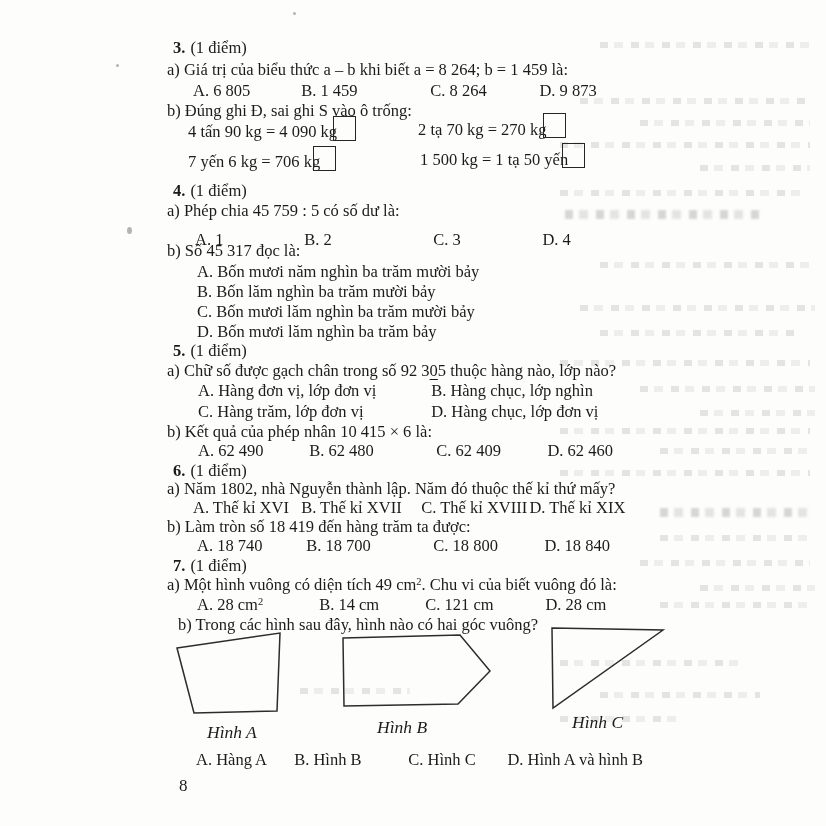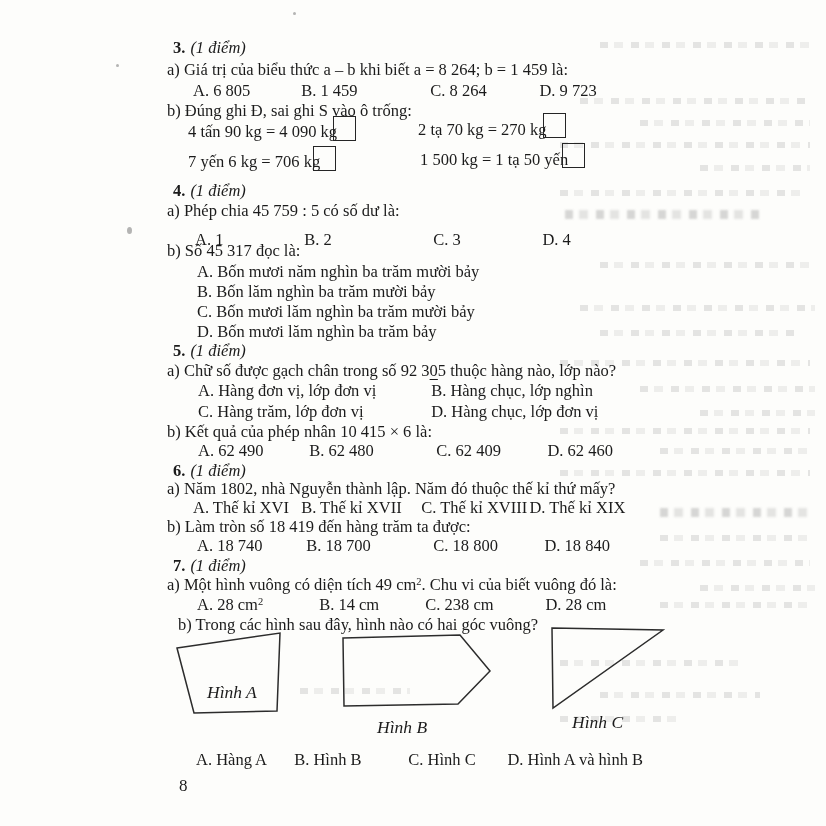--- a/index.html
+++ b/index.html
@@ -4,21 +4,21 @@
 <style>
   html,body{margin:0;padding:0;}
   body{
     width:826px;height:826px;position:relative;overflow:hidden;
     background:#fdfdfb;
     font-family:"Liberation Serif","DejaVu Serif",serif;
     color:#1b1b1b;
   }
   .line{position:absolute;white-space:nowrap;font-size:16.5px;line-height:20px;}
   .qnum{font-weight:bold;margin-right:5px;}
-  .pts{font-style:italic;}
+  .pts{}
   .opt{display:inline-block;}
   .ubox{position:absolute;width:21px;height:23px;border:1.4px solid #252525;background:transparent;}
   .uline{text-decoration:underline;text-underline-offset:2.5px;}
   .sup{font-size:10.5px;position:relative;top:-5.5px;}
   .figlabel{position:absolute;font-style:italic;font-size:17.5px;white-space:nowrap;}
   .shape{position:absolute;}
   .shape polygon{fill:none;stroke:#2c2c2c;stroke-width:1.5;stroke-linejoin:miter;}
   .bleed{
     position:absolute;height:6px;opacity:.5;filter:blur(.7px);
     background:repeating-linear-gradient(90deg,
@@ -62,21 +62,21 @@
 <div class="speck" style="left:116px;top:64px;width:3px;height:3px"></div>
 
 <div class="line" style="left:173px;top:38px">
   <span class="qnum">3.</span><span class="pts">(1 điểm)</span>
 </div>
 <div class="line" style="left:167px;top:60px">a) Giá trị của biểu thức a – b khi biết a = 8 264; b = 1 459 là:</div>
 <div class="line" style="left:193px;top:81px">
   <span class="opt" style="width:104px">A. 6 805</span>
   <span class="opt" style="width:125px">B. 1 459</span>
   <span class="opt" style="width:105px">C. 8 264</span>
-  <span class="opt">D. 9 723</span>
+  <span class="opt">D. 9 873</span>
 </div>
 <div class="line" style="left:167px;top:101px">b) Đúng ghi Đ, sai ghi S vào ô trống:</div>
 <div class="line" style="left:188px;top:122px">4 tấn 90 kg = 4 090 kg</div>
 <div class="ubox" style="left:333px;top:116px"></div>
 <div class="line" style="left:418px;top:120px">2 tạ 70 kg = 270 kg</div>
 <div class="ubox" style="left:543px;top:113px"></div>
 <div class="line" style="left:188px;top:152px">7 yến 6 kg = 706 kg</div>
 <div class="ubox" style="left:313px;top:146px"></div>
 <div class="line" style="left:420px;top:150px">1 500 kg = 1 tạ 50 yến</div>
 <div class="ubox" style="left:562px;top:143px"></div>
@@ -139,35 +139,35 @@
 
 <div class="line" style="left:173px;top:556px">
   <span class="qnum">7.</span><span class="pts">(1 điểm)</span>
 </div>
 <div class="line" style="left:167px;top:575px">
   <span>a) Một hình vuông có diện tích 49 cm</span><span class="sup">2</span><span>. Chu vi của biết vuông đó là:</span>
 </div>
 <div class="line" style="left:197px;top:595px">
   <span class="opt" style="width:118px"><span>A. 28 cm</span><span class="sup">2</span></span>
   <span class="opt" style="width:102px">B. 14 cm</span>
-  <span class="opt" style="width:116px">C. 238 cm</span>
+  <span class="opt" style="width:116px">C. 121 cm</span>
   <span class="opt">D. 28 cm</span>
 </div>
 <div class="line" style="left:178px;top:615px">b) Trong các hình sau đây, hình nào có hai góc vuông?</div>
 
 <svg class="shape" style="left:170px;top:628px" width="120" height="90" viewBox="0 0 120 90">
   <polygon points="7,20 110,5 107,83 24,85"></polygon>
 </svg>
 <svg class="shape" style="left:335px;top:630px" width="165" height="80" viewBox="0 0 165 80">
   <polygon points="8,8 125,5 155,41 123,74 9,76"></polygon>
 </svg>
 <svg class="shape" style="left:545px;top:622px" width="125" height="92" viewBox="0 0 125 92">
   <polygon points="7,6 118,8 8,86"></polygon>
 </svg>
-<div class="figlabel" style="left:207px;top:682px">Hình A</div>
+<div class="figlabel" style="left:207px;top:722px">Hình A</div>
 <div class="figlabel" style="left:377px;top:717px">Hình B</div>
 <div class="figlabel" style="left:572px;top:712px">Hình C</div>
 
 <div class="line" style="left:196px;top:750px">
   <span class="opt" style="width:94px">A. Hàng A</span>
   <span class="opt" style="width:110px">B. Hình B</span>
   <span class="opt" style="width:95px">C. Hình C</span>
   <span class="opt">D. Hình A và hình B</span>
 </div>
 

